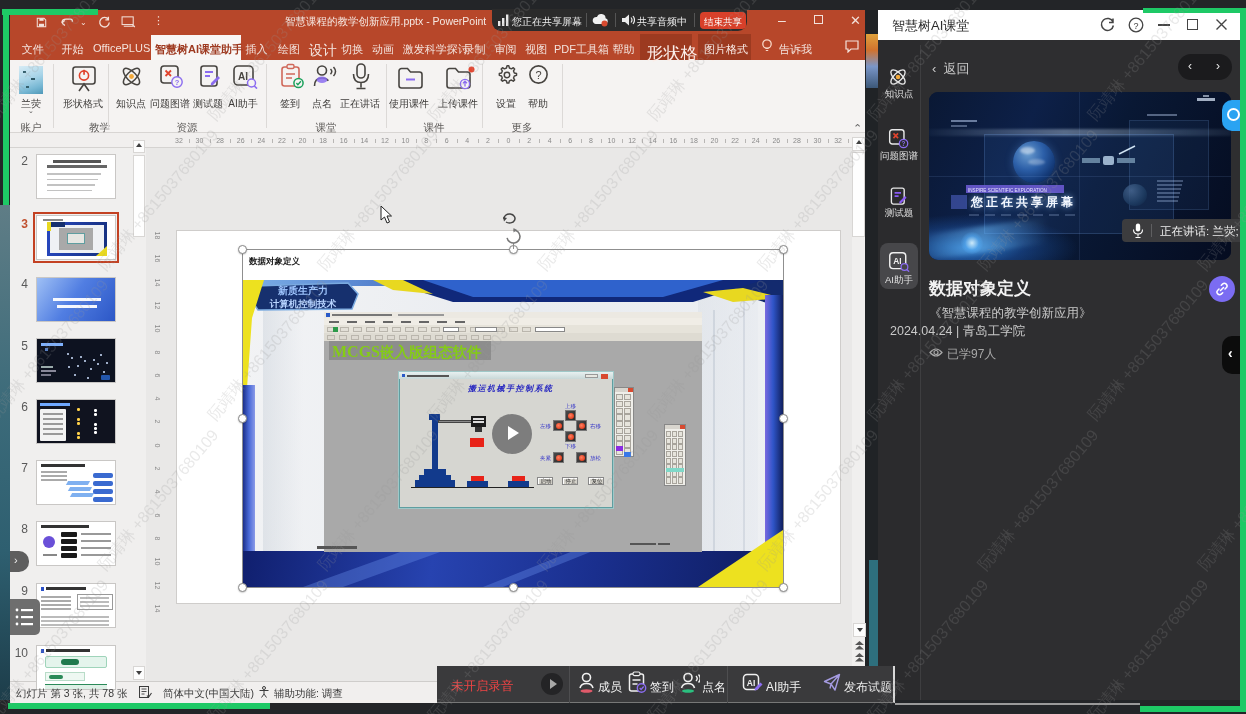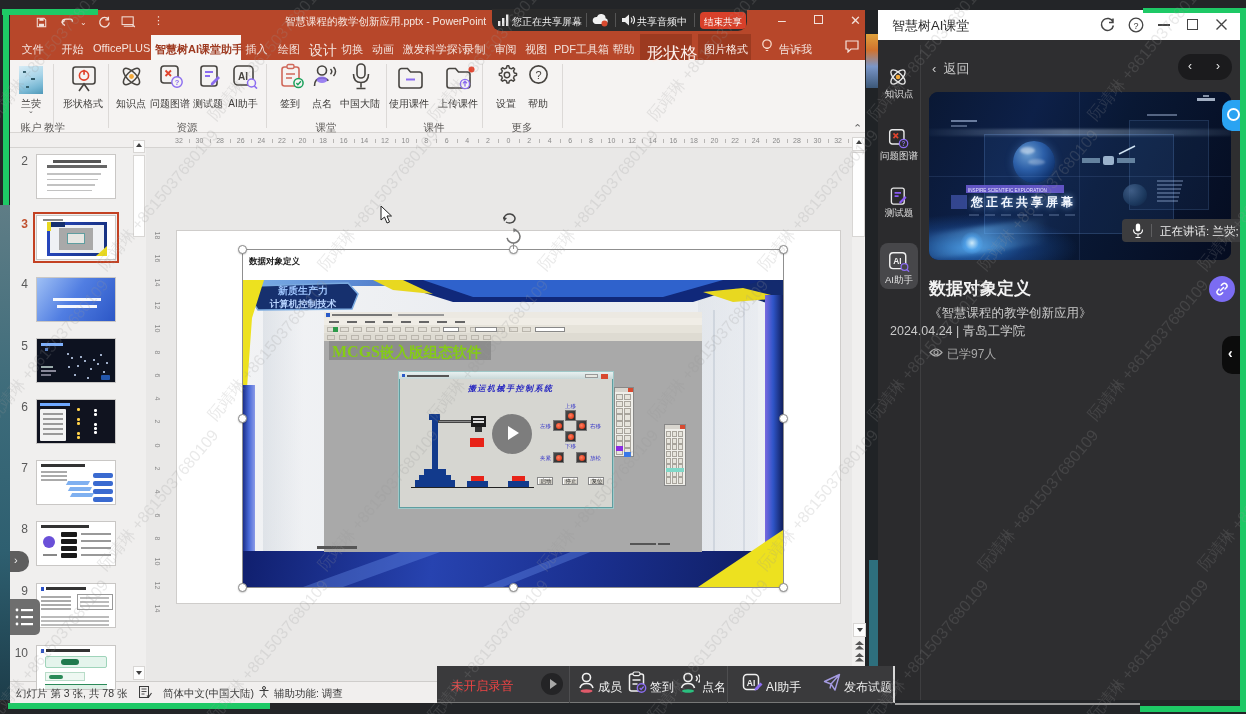--- a/index.html
+++ b/index.html
@@ -85,21 +85,21 @@
     <div class="a" style="left:615px;top:13px;width:1px;height:14px;background:#555"></div>
     <svg class="a" style="left:621px;top:13px" width="14" height="14" viewBox="0 0 14 14">
 <path d="M1 5h3l4-3.5v11L4 9H1z" fill="#ececec"></path>
       <path d="M10 4.5q2 2.5 0 5M12 3q3 4 0 8" stroke="#ececec" stroke-width="1.2" fill="none"></path>
     </svg>
     <div class="a" style="left:637px;top:14.5px;color:#ececec;font-size:10px">共享音频中</div>
     <div class="a" style="left:694px;top:13px;width:1px;height:14px;background:#555"></div>
     <div class="a" style="left:700px;top:12px;width:46px;height:17px;background:#d8402a;border-radius:4px"></div>
     <div class="a" style="left:704px;top:15.5px;color:#fff;font-size:9.5px">结束共享</div>
     <div class="a" style="left:-9px;top:121px;width:80px;color:#5f5c5a;font-size:10.5px;text-align:center;white-space:nowrap">账户</div>
-    <div class="a" style="left:44px;top:121px;width:80px;color:#5f5c5a;font-size:10.5px;text-align:left;white-space:nowrap">教学</div>
+    <div class="a" style="left:30px;top:121px;width:80px;color:#5f5c5a;font-size:10.5px;text-align:right;white-space:nowrap">教学</div>
     <div class="a" style="left:147px;top:121px;width:80px;color:#5f5c5a;font-size:10.5px;text-align:center;white-space:nowrap">资源</div>
     <div class="a" style="left:286px;top:121px;width:80px;color:#5f5c5a;font-size:10.5px;text-align:center;white-space:nowrap">课堂</div>
     <div class="a" style="left:394px;top:121px;width:80px;color:#5f5c5a;font-size:10.5px;text-align:center;white-space:nowrap">课件</div>
     <div class="a" style="left:482px;top:121px;width:80px;color:#5f5c5a;font-size:10.5px;text-align:center;white-space:nowrap">更多</div>
     <div class="a" style="left:53.4px;top:64px;width:1px;height:64px;background:#dcd9d7"></div>
     <div class="a" style="left:107.6px;top:64px;width:1px;height:64px;background:#dcd9d7"></div>
     <div class="a" style="left:266.2px;top:64px;width:1px;height:64px;background:#dcd9d7"></div>
     <div class="a" style="left:386.4px;top:64px;width:1px;height:64px;background:#dcd9d7"></div>
     <div class="a" style="left:482.4px;top:64px;width:1px;height:64px;background:#dcd9d7"></div>
     <div class="a" style="left:561.8px;top:64px;width:1px;height:64px;background:#dcd9d7"></div>
@@ -154,21 +154,21 @@
 <circle cx="11" cy="7.5" r="4.5" fill="none" stroke="#474440" stroke-width="1.6"></circle>
 <path d="M3.5 23 q0 -8 7.5 -8 q4.5 0 6.3 2.8" fill="none" stroke="#474440" stroke-width="1.6"></path>
 <ellipse cx="11" cy="16.8" rx="5.4" ry="3.2" fill="#8b6cf0" opacity="0.85"></ellipse>
 <path d="M19.5 6 q2.6 2.6 0 5.2 M22.5 4 q4 4.5 0 9" fill="none" stroke="#474440" stroke-width="1.5"></path>
     </svg>
     <div class="a" style="left:277px;top:97px;width:90px;color:#3c3a38;font-size:10px;text-align:center;white-space:nowrap">点名</div>
     <svg class="a" style="left:350px;top:62px" width="22" height="29" viewBox="0 0 22 29">
 <rect x="7" y="2" width="8" height="14" rx="4" fill="none" stroke="#474440" stroke-width="1.6"></rect>
 <path d="M3.5 12 q0 8.5 7.5 8.5 q7.5 0 7.5 -8.5 M11 20.5v5 M6.5 26.5h9" fill="none" stroke="#474440" stroke-width="1.6"></path>
     </svg>
-    <div class="a" style="left:315px;top:97px;width:90px;color:#3c3a38;font-size:10px;text-align:center;white-space:nowrap">中国大陆</div>
+    <div class="a" style="left:315px;top:97px;width:90px;color:#3c3a38;font-size:10px;text-align:center;white-space:nowrap">正在讲话</div>
     <svg class="a" style="left:397px;top:66px" width="28" height="24" viewBox="0 0 28 24">
 <path d="M2 5 a2.5 2.5 0 0 1 2.5-2.5 h6 l3 3.5 h9 a2.5 2.5 0 0 1 2.5 2.5 v11 a2.5 2.5 0 0 1 -2.5 2.5 h-18 a2.5 2.5 0 0 1 -2.5 -2.5z" fill="none" stroke="#474440" stroke-width="1.6"></path>
 <path d="M9 13.5h9" stroke="#8b6cf0" stroke-width="2"></path>
     </svg>
     <div class="a" style="left:364px;top:97px;width:90px;color:#3c3a38;font-size:10px;text-align:center;white-space:nowrap">使用课件</div>
     <svg class="a" style="left:445px;top:66px" width="30" height="26" viewBox="0 0 30 26">
 <path d="M2 5 a2.5 2.5 0 0 1 2.5-2.5 h6 l3 3.5 h9 a2.5 2.5 0 0 1 2.5 2.5 v11 a2.5 2.5 0 0 1 -2.5 2.5 h-18 a2.5 2.5 0 0 1 -2.5 -2.5z" fill="none" stroke="#474440" stroke-width="1.6"></path>
 <circle cx="20" cy="18" r="4.6" fill="#f5f3f2" stroke="#8b6cf0" stroke-width="1.4"></circle>
 <path d="M20 20.5v-5 M18 17.2l2-2 2 2" fill="none" stroke="#8b6cf0" stroke-width="1.3"></path>
 <circle cx="26.5" cy="3.5" r="3" fill="#e8452e"></circle>

